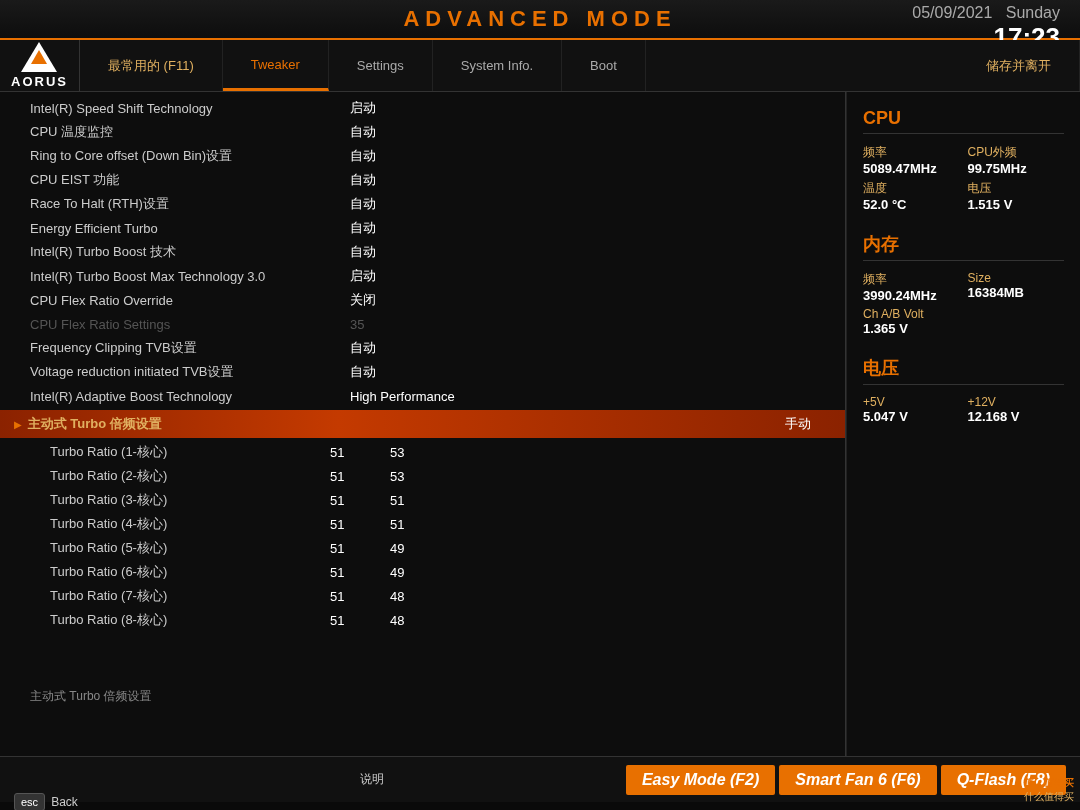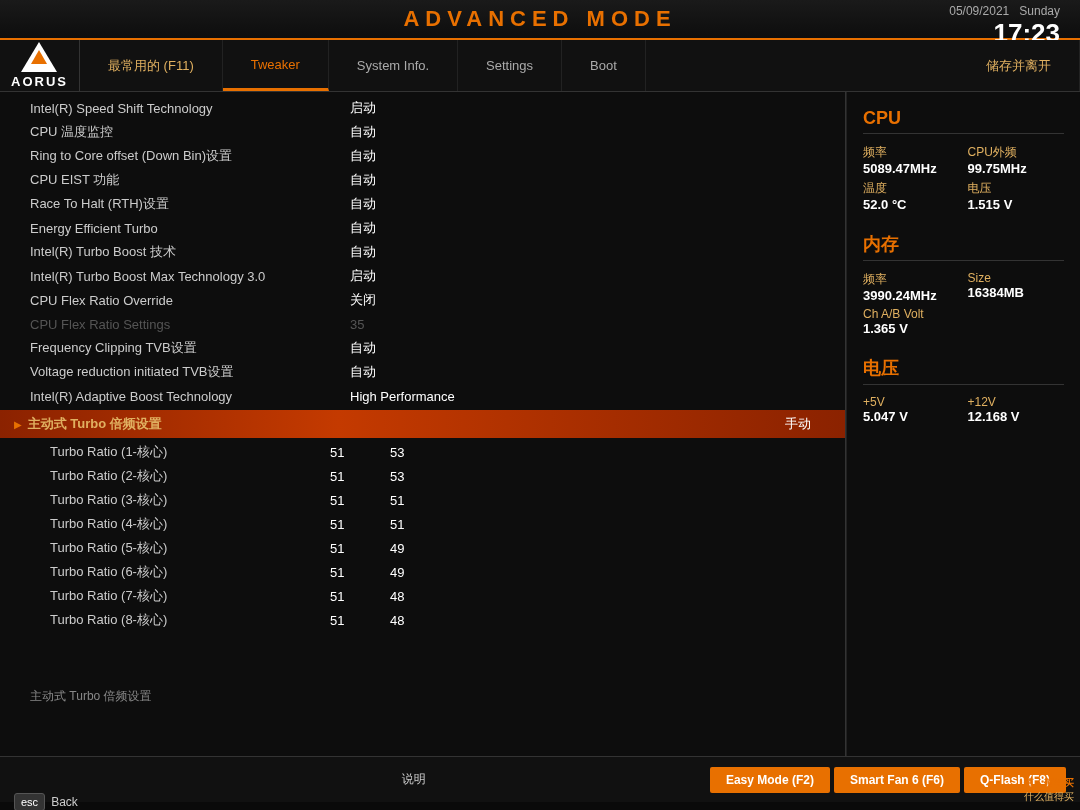--- a/index.html
+++ b/index.html
@@ -36,21 +36,21 @@
       top: 4px;
       text-align: right;
       color: #fff;
     }
     .header-time .time {
       font-size: 26px;
       font-weight: bold;
       color: #fff;
     }
     .header-time .date {
-      font-size: 12px;
+      font-size: 16px;
       color: #aaa;
     }
 
     
     .nav-bar {
       background: #111;
       height: 52px;
       display: flex;
       align-items: stretch;
       border-bottom: 1px solid #333;
@@ -273,25 +273,26 @@
     }
     .bottom-buttons {
       display: flex;
       gap: 4px;
       margin-left: auto;
     }
     .bottom-btn {
       background: #e87000;
       color: #fff;
       padding: 6px 16px;
-      font-size: 12px;
+      font-size: 16px;
       border: none;
       cursor: pointer;
       border-radius: 2px;
       font-weight: bold;
+      font-style: italic;
     }
 
     
     .watermark {
       position: absolute;
       bottom: 6px;
       right: 6px;
       display: flex;
       flex-direction: column;
       align-items: flex-end;
@@ -329,24 +330,24 @@
     </div>
   </div>
   <div class="nav-items">
     <div class="nav-item zh">
       <span>最常用的 (F11)</span>
     </div>
     <div class="nav-item active">
       <span>Tweaker</span>
     </div>
     <div class="nav-item">
+      <span>Settings</span>
+    </div>
+    <div class="nav-item">
       <span>System Info.</span>
-    </div>
-    <div class="nav-item">
-      <span>Settings</span>
     </div>
     <div class="nav-item">
       <span>Boot</span>
     </div>
     <div class="nav-item nav-item-last zh">
       <span>储存并离开</span>
     </div>
   </div>
 </div>
 

